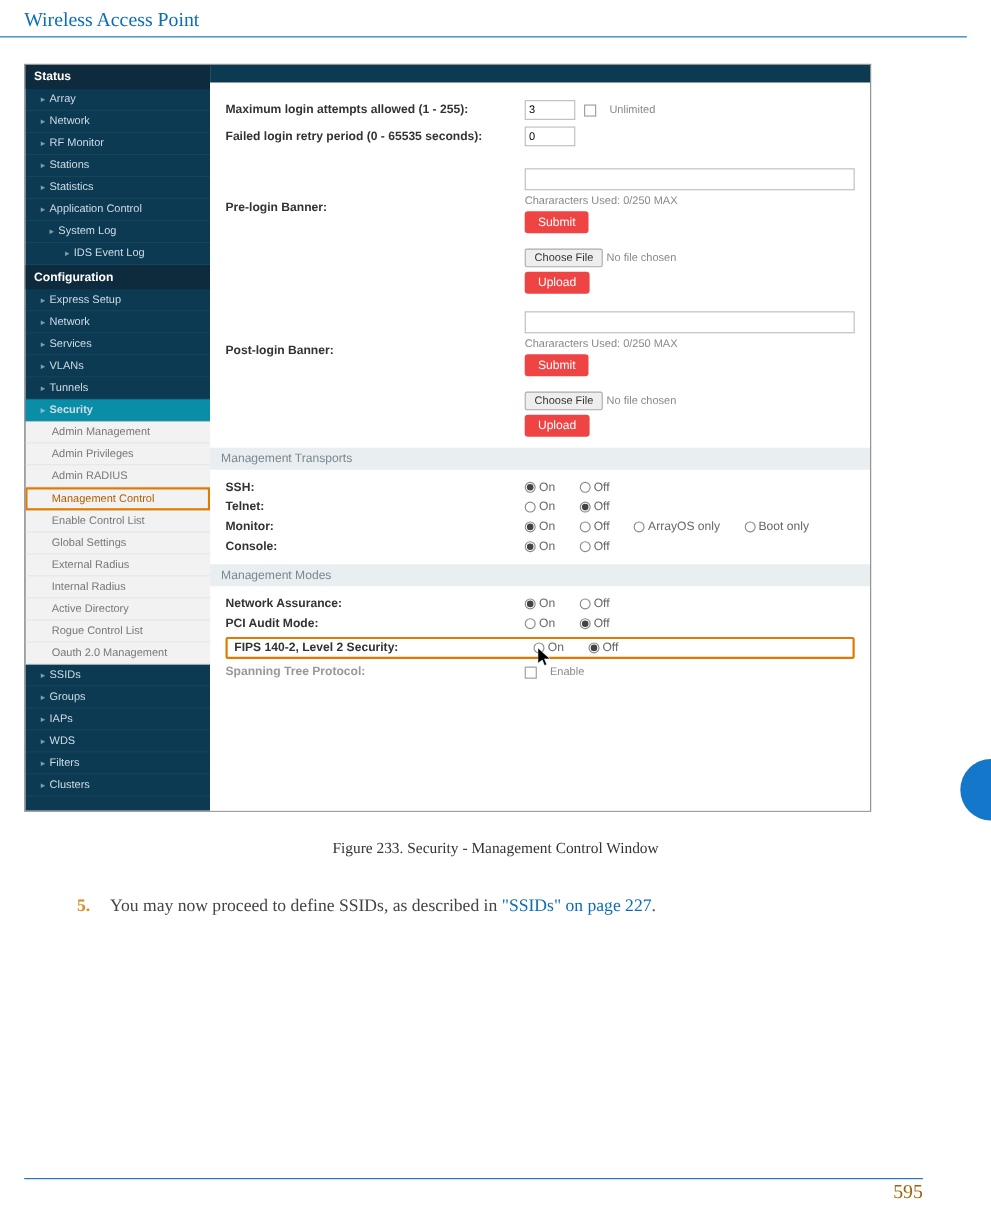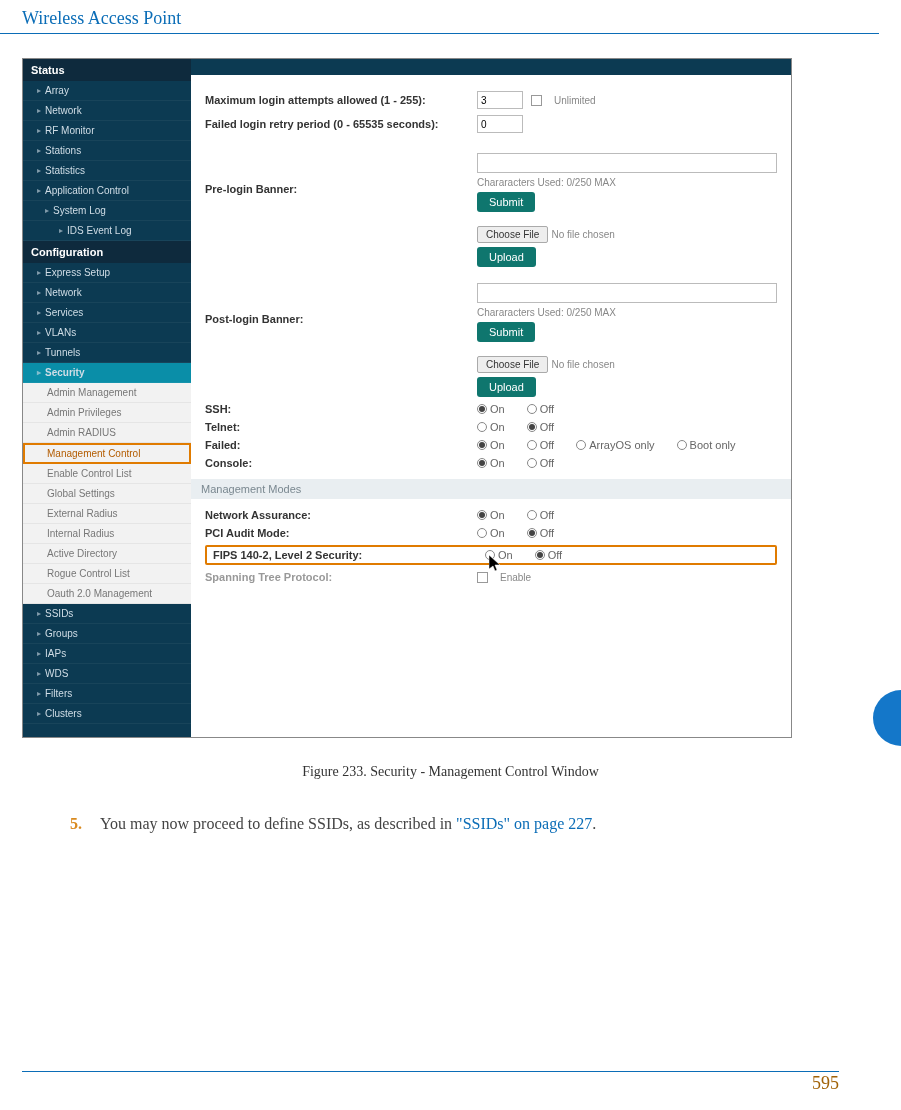--- a/index.html
+++ b/index.html
@@ -95,21 +95,21 @@
     font-size: 11px;
     gap: 32px;
   }
   .row .lab { width: 240px; font-weight: bold; color:#333; }
   .row .ctrl { flex:1; display:flex; align-items:center; gap:8px; color:#666;}
   input[type=text].tiny { width: 46px; height:18px; border:1px solid #bbb; padding:0 3px; font-size:10px;}
   input[type=text].wide { width: 300px; height:20px; border:1px solid #bbb; }
   .hint { color:#888; font-size:10px; }
   .btn {
     display:inline-block;
-    background:#0f766e;
+    background:#ef4444;
     color:#fff;
     padding:4px 12px;
     border-radius:3px;
     font-size:11px;
     cursor:pointer;
   }
   .file-btn {
     display:inline-block;
     background:#eee;
     border:1px solid #aaa;
@@ -271,20 +271,21 @@
           <span class="btn">Submit</span>
           <div style="height:6px"></div>
           <div>
             <span class="file-btn">Choose File</span>
             <span class="hint">No file chosen</span>
           </div>
           <span class="btn">Upload</span>
         </div>
       </div>
 
+      <div class="section-head">Management Transports</div>
 
       <div class="row">
         <div class="lab">SSH:</div>
         <div class="ctrl">
           <span class="radio checked">
               <span class="dot"></span>
               <span>On</span>
             </span>
           <span class="radio">
               <span class="dot"></span>
@@ -299,21 +300,21 @@
               <span class="dot"></span>
               <span>On</span>
             </span>
           <span class="radio checked">
               <span class="dot"></span>
               <span>Off</span>
             </span>
         </div>
       </div>
       <div class="row">
-        <div class="lab">Failed:</div>
+        <div class="lab">Monitor:</div>
         <div class="ctrl">
           <span class="radio checked">
               <span class="dot"></span>
               <span>On</span>
             </span>
           <span class="radio">
               <span class="dot"></span>
               <span>Off</span>
             </span>
           <span class="radio">

